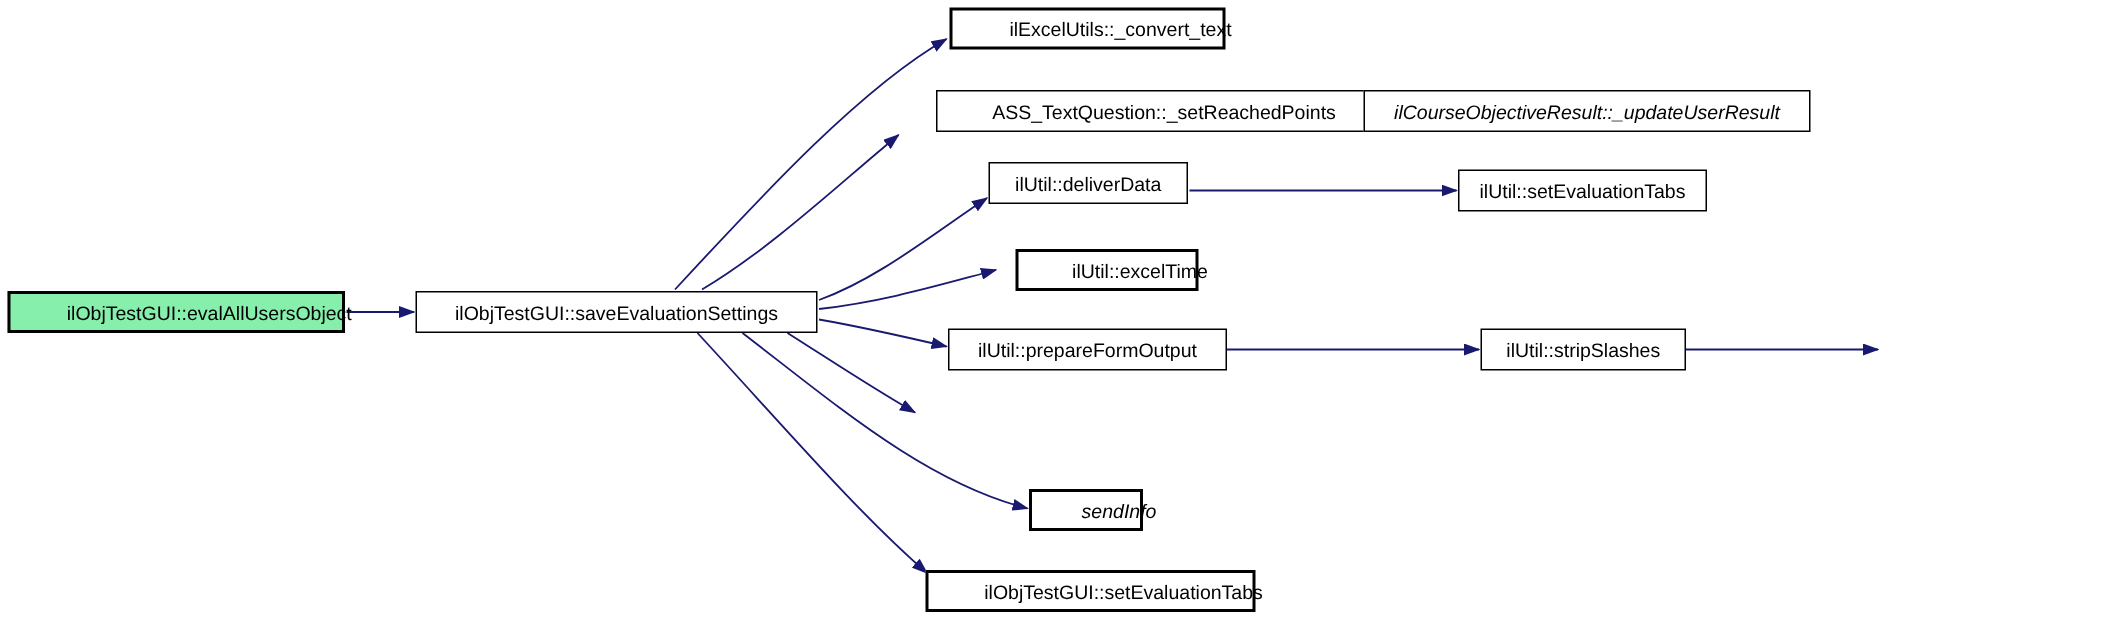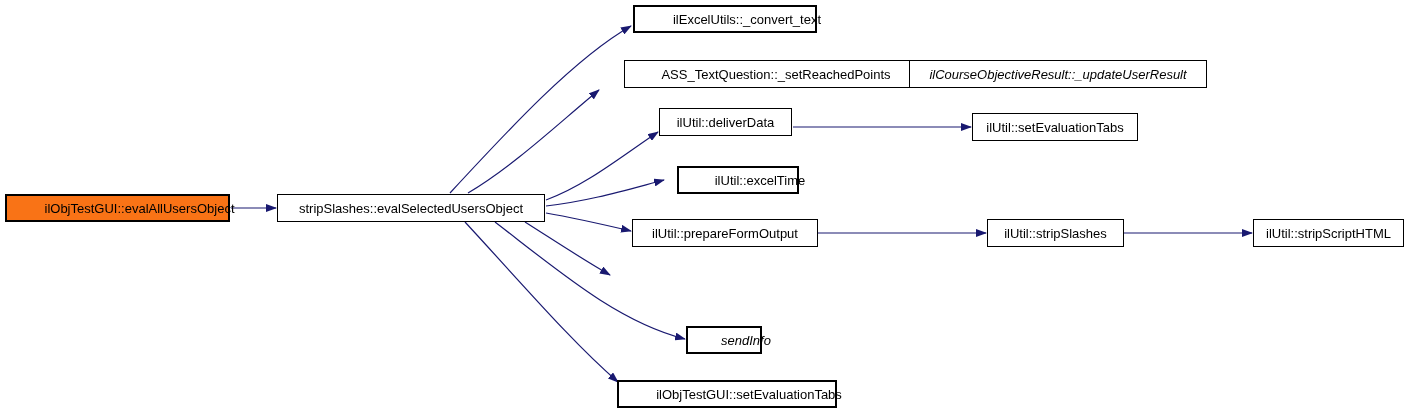--- a/index.html
+++ b/index.html
@@ -18,21 +18,21 @@
     border:1px solid #000000;
     display:flex;
     align-items:center;
     justify-content:center;
     font-size:13px;
     color:#000000;
     white-space:nowrap;
     z-index:2;
   }
   .node.thick{border-width:2px;padding-left:44px;}
-  .node.current{background:#f97316;}
+  .node.current{background:#86efac;}
 </style>
 </head>
 <body>
 
 <div id="canvas">
 
   <svg id="edges" viewBox="0 0 1416 413" xmlns="http://www.w3.org/2000/svg">
     <defs>
       <marker id="arrow" markerWidth="11" markerHeight="8" refX="10" refY="4" orient="auto" markerUnits="userSpaceOnUse">
         <path d="M0,0 L11,4 L0,8 z" fill="#191970"></path>
@@ -50,38 +50,37 @@
       <path d="M 465 222 C 525 287, 572 342, 618 382" marker-end="url(#arrow)"></path>
       <path d="M 861 74 L 908 74" marker-end="url(#arrow)"></path>
       <path d="M 793 127 L 971 127" marker-end="url(#arrow)"></path>
       <path d="M 818 233 L 986 233" marker-end="url(#arrow)"></path>
       <path d="M 1124 233 L 1252 233" marker-end="url(#arrow)"></path>
     </g>
   </svg>
 
   <div class="node current thick" style="left:5px;top:194px;width:225px;height:28px;">ilObjTestGUI::evalAllUsersObject</div>
 
-  <div class="node" style="left:277px;top:194px;width:268px;height:28px;">stripSlashes::evalSelectedUsersObject</div>
+  <div class="node" style="left:277px;top:194px;width:268px;height:28px;">ilObjTestGUI::saveEvaluationSettings</div>
 
   <div class="node thick" style="left:633px;top:5px;width:184px;height:28px;">ilExcelUtils::_convert_text</div>
 
   <div class="node" style="left:592px;top:60px;width:304px;height:28px;margin-left:32px;">ASS_TextQuestion::_setReachedPoints</div>
 
   <div class="node" style="left:909px;top:60px;width:298px;height:28px;font-style:italic;">ilCourseObjectiveResult::_updateUserResult</div>
 
   <div class="node" style="left:659px;top:108px;width:133px;height:28px;text-align:right;">ilUtil::deliverData</div>
 
   <div class="node" style="left:972px;top:113px;width:166px;height:28px;">ilUtil::setEvaluationTabs</div>
 
   <div class="node thick" style="left:665px;top:166px;width:122px;height:28px;margin-left:12px;">ilUtil::excelTime</div>
 
   <div class="node" style="left:632px;top:219px;width:186px;height:28px;">ilUtil::prepareFormOutput</div>
 
   <div class="node" style="left:987px;top:219px;width:137px;height:28px;">ilUtil::stripSlashes</div>
 
-  <div class="node" style="left:1253px;top:219px;width:151px;height:28px;">ilUtil::stripScriptHTML</div>
 
 
   <div class="node thick" style="left:686px;top:326px;width:76px;height:28px;font-style:italic;">sendInfo</div>
 
   <div class="node thick" style="left:617px;top:380px;width:220px;height:28px;">ilObjTestGUI::setEvaluationTabs</div>
 
 </div>
 
 </body></html>

